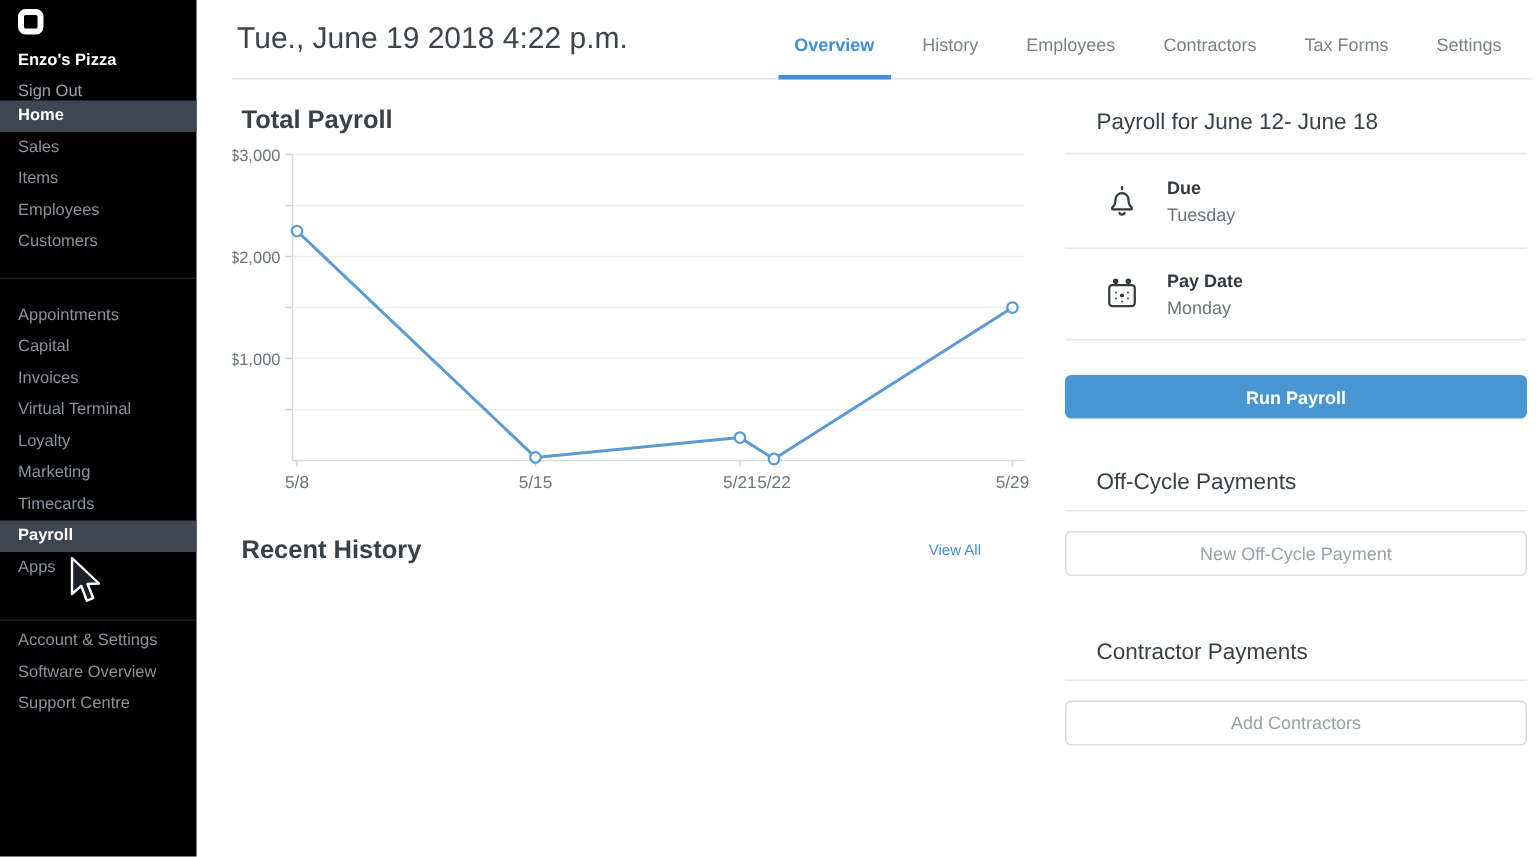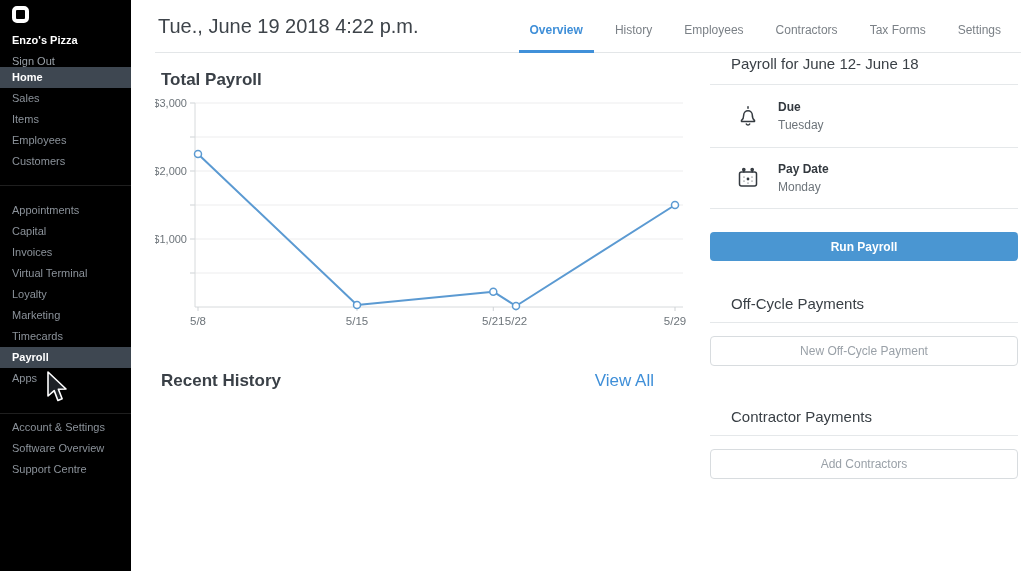--- a/index.html
+++ b/index.html
@@ -33,26 +33,26 @@
   .date-title { position:absolute; left:27px; top:15px; font-size:20px; color:#3e444a; }
   .tab-bar { position:absolute; right:23px; top:0; height:53px; display:flex; gap:32px; align-items:flex-end; }
   .tab { position:relative; height:53px; padding-top:23px; font-size:12px; color:#7b8187; cursor:pointer; }
   .tab.active { color:#3f8fd8; font-weight:bold; }
   .tab.active::after { content:""; position:absolute; left:-11px; right:-11px; bottom:0; height:3px; background:#4090d9; z-index:2; }
 
   
   .content-left { position:absolute; left:155px; top:53px; width:534px; }
   .chart-title { font-size:17px; color:#3a4047; margin:17px 0 0 6px; }
   .chart-wrap { margin-top:3px; }
-  .recent-row { display:flex; justify-content:space-between; align-items:center; width:499px; margin-top:37px; }
+  .recent-row { display:flex; justify-content:space-between; align-items:center; width:499px; margin-top:22px; }
   .recent-title { font-size:17px; color:#3a4047; margin-left:6px; }
-  .view-all { font-size:17px; color:#3f8fd8; cursor:pointer; }
-
-  
-  .content-right { position:absolute; left:710px; top:39px; width:308px; }
+  .view-all { font-size:10px; color:#3f8fd8; cursor:pointer; }
+
+  
+  .content-right { position:absolute; left:710px; top:57px; width:308px; }
   .panel-title { font-size:15px; color:#3a4046; padding:16px 0 12px 21px; }
   .divider { height:1px; background:#e5e8ea; }
   .info-row { display:flex; align-items:center; padding:10px 0 10px 26px; }
   .info-row.r1 { height:62px; }
   .info-row.r2 { height:60px; }
   .info-icon { width:24px; height:24px; flex:0 0 24px; }
   .info-text { margin-left:18px; }
   .info-label { font-size:12px; font-weight:bold; color:#33393f; }
   .info-value { font-size:12px; color:#6d747a; margin-top:4px; }
   .btn-primary {

